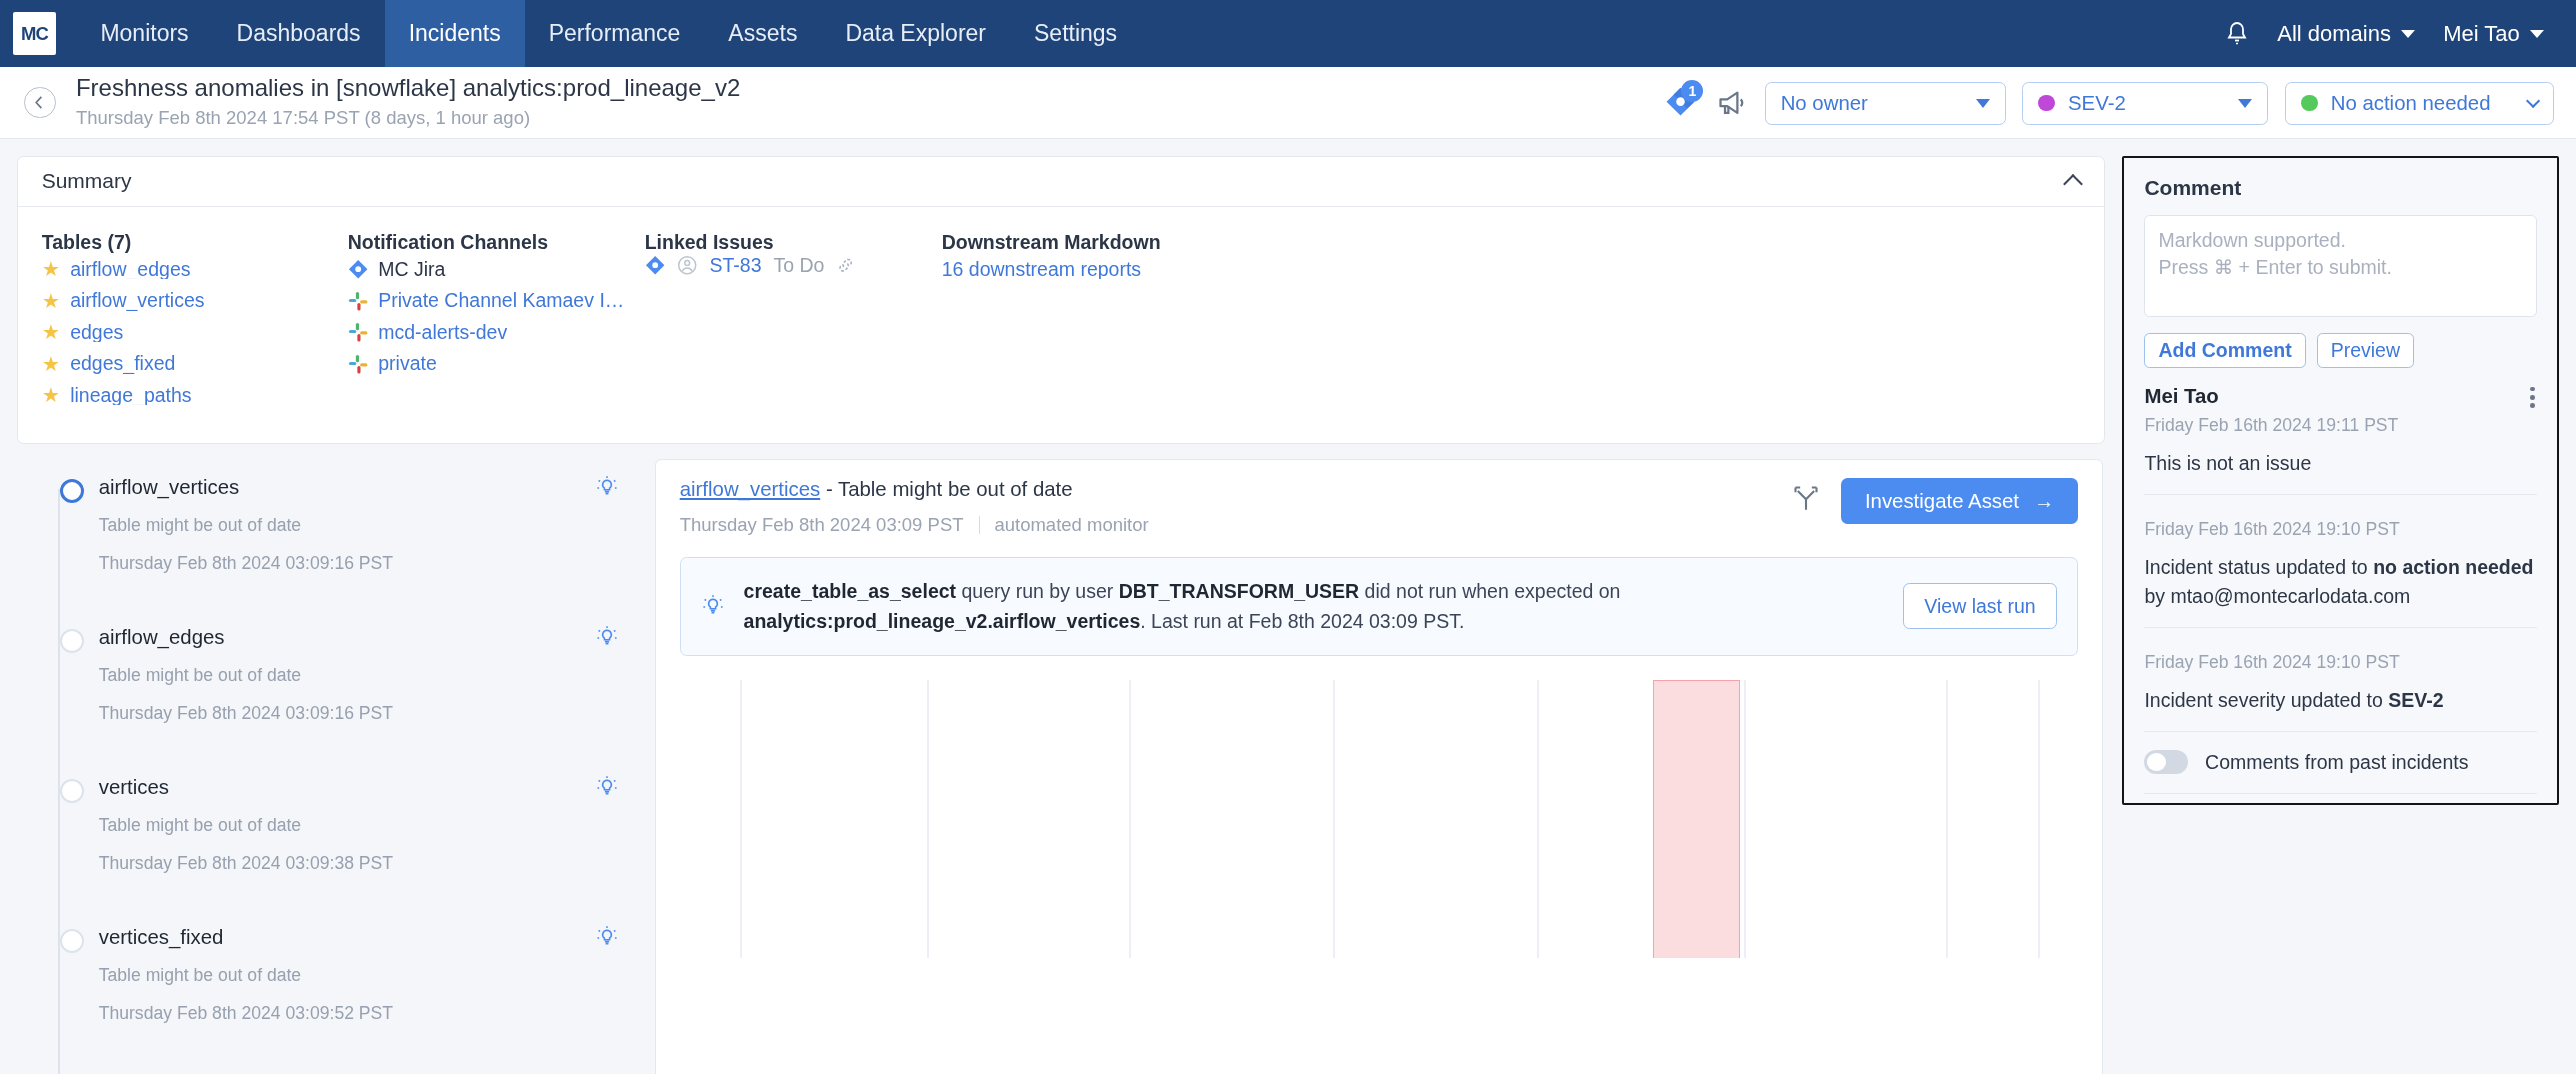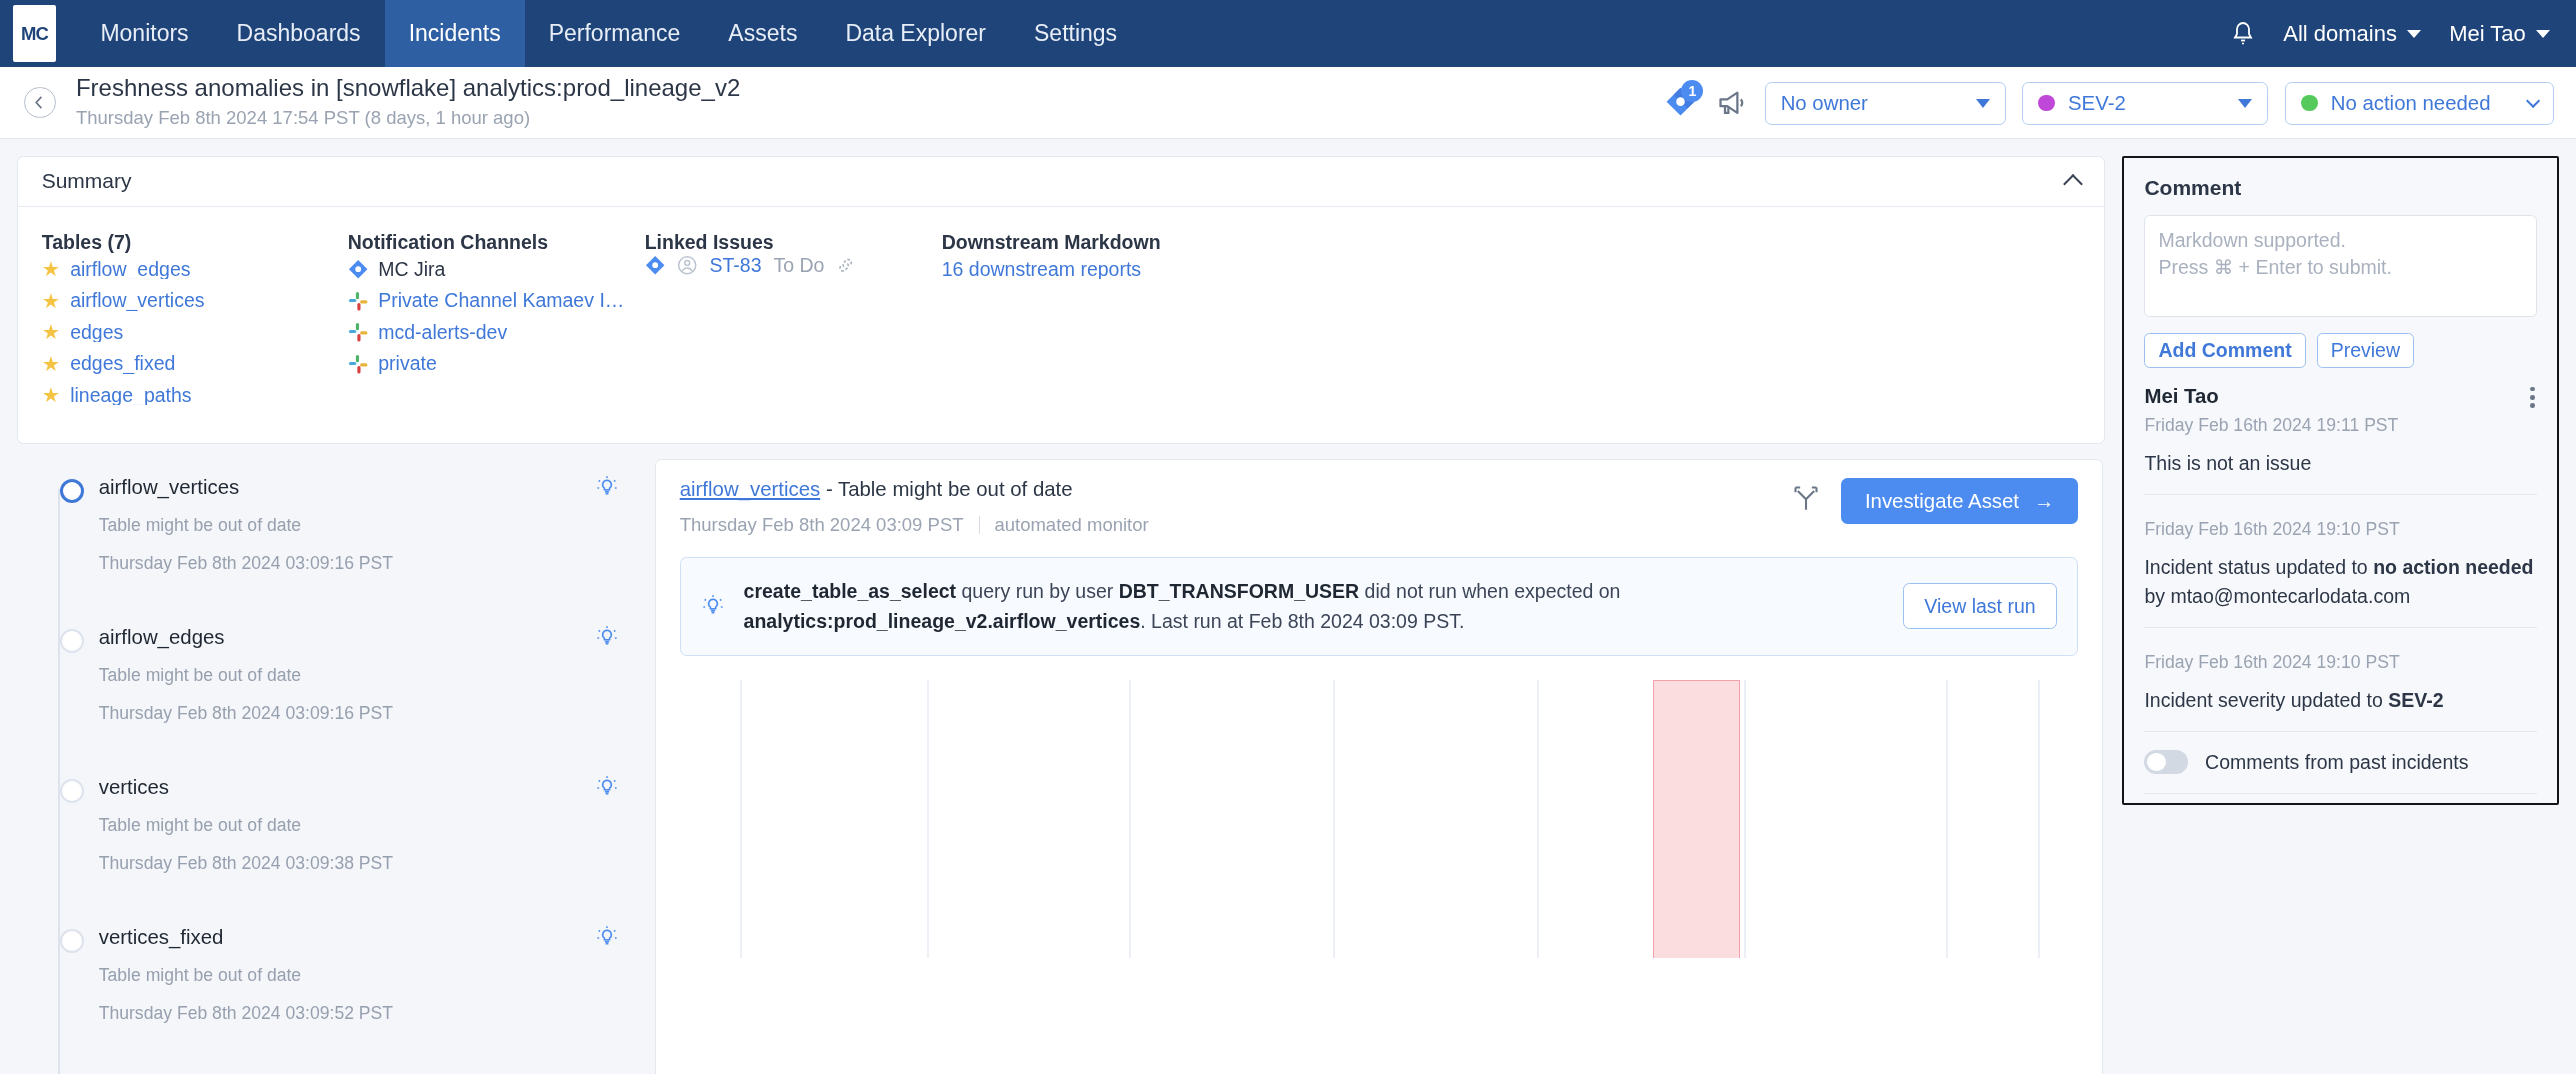--- a/index.html
+++ b/index.html
@@ -9,32 +9,32 @@
     background: #f4f6f9;
     overflow: hidden;
   }
 
   
   .topnav {
     height: 67px; background: #1f4479;
     display: flex; align-items: center; position: relative;
   }
   .logo {
-    width: 43px; height: 57px; background: #ffffff; color: #1f4479;
+    width: 43px; height: 43px; background: #ffffff; color: #1f4479;
     margin-left: 13px; display: flex; align-items: center; justify-content: center;
     font-size: 18.5px; font-weight: 700; letter-spacing: -0.9px; border-radius: 1.9px;
   }
   .navitems { display: flex; align-items: stretch; height: 67px; margin-left: 20.4px; }
   .navitem {
     display: flex; align-items: center; padding: 0 24px;
     color: #e8eef7; font-size: 23px; cursor: pointer; white-space: nowrap;
   }
   .navitem.active { background: #2e5fa3; color: #ffffff; }
   .navright {
-    position: absolute; right: 26px; top: 0; height: 67px;
+    position: absolute; right: 32px; top: 0; height: 67px;
     display: flex; align-items: center; gap: 28px;
   }
   .bell { width: 24px; height: 28px; cursor: pointer; }
   .navdd {
     display: flex; align-items: center; gap: 10.2px;
     color: #ffffff; font-size: 22px; cursor: pointer; white-space: nowrap;
   }
   .chev-d { width: 0; height: 0; border-left: 7.4px solid transparent;
             border-right: 7.4px solid transparent; border-top: 8.3px solid #ffffff; }
 

